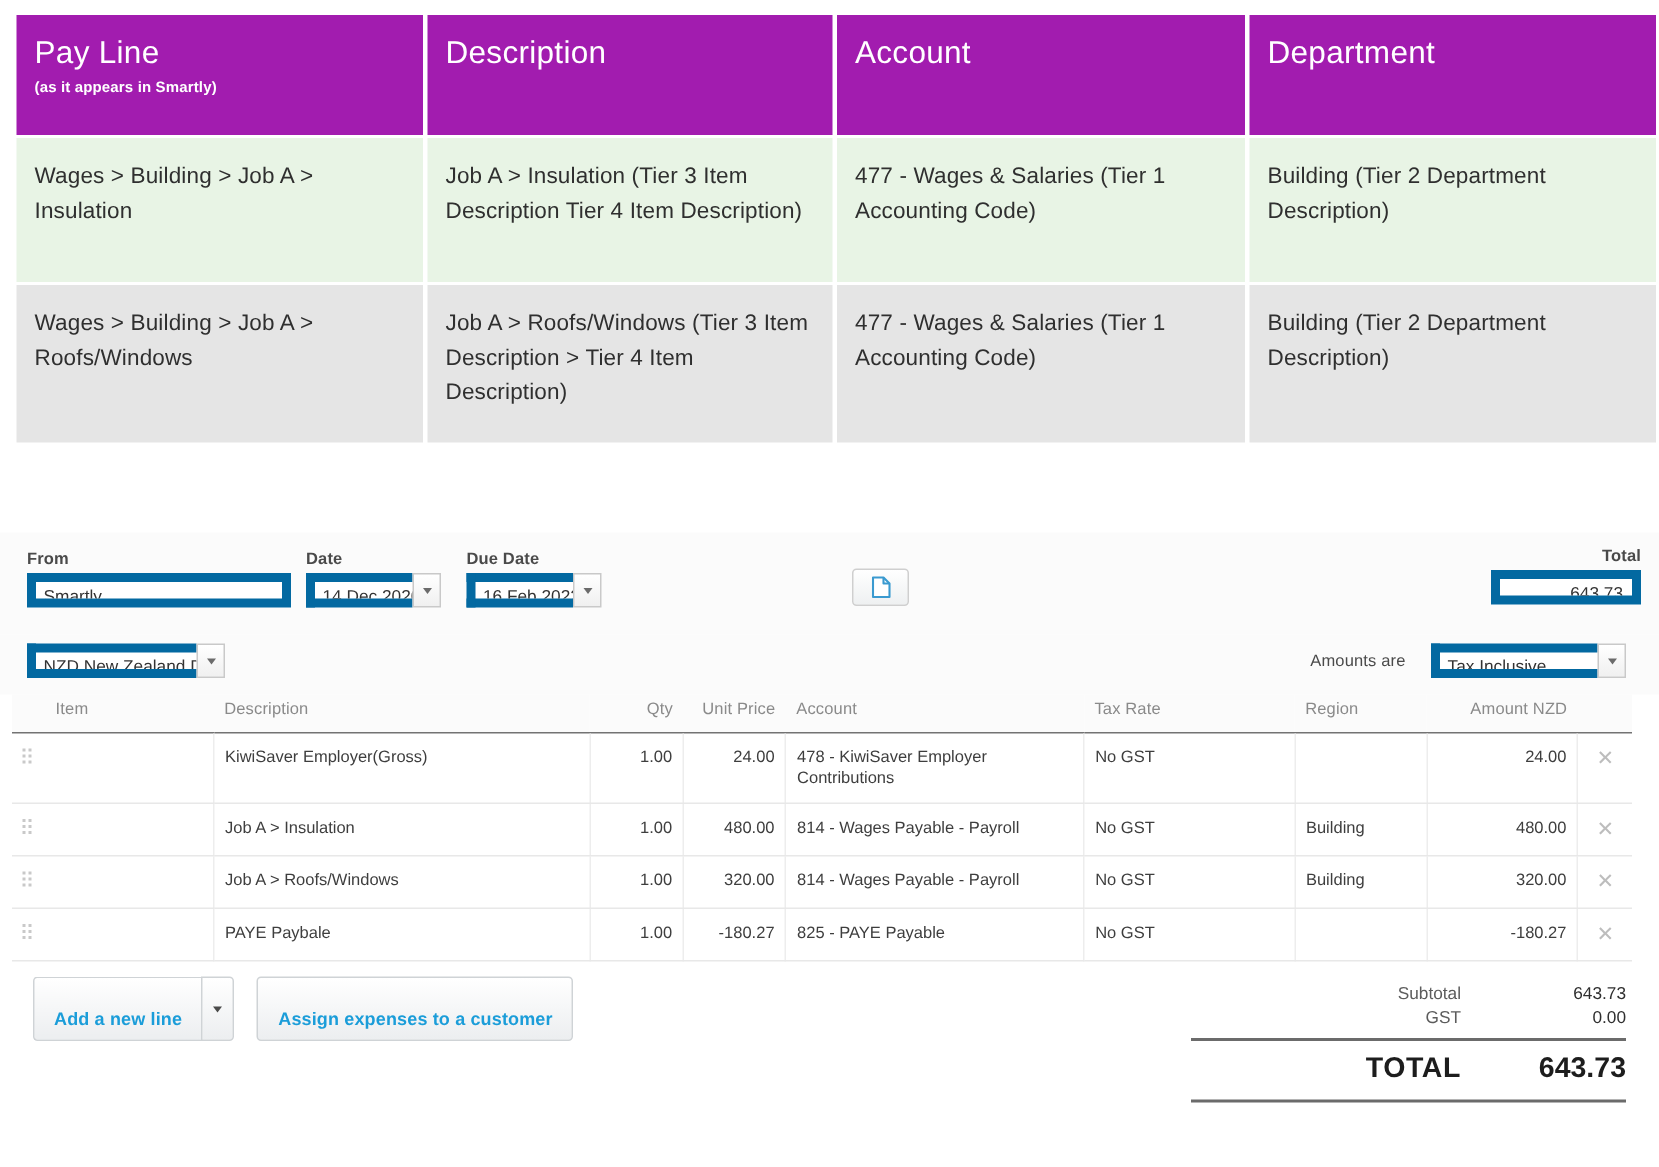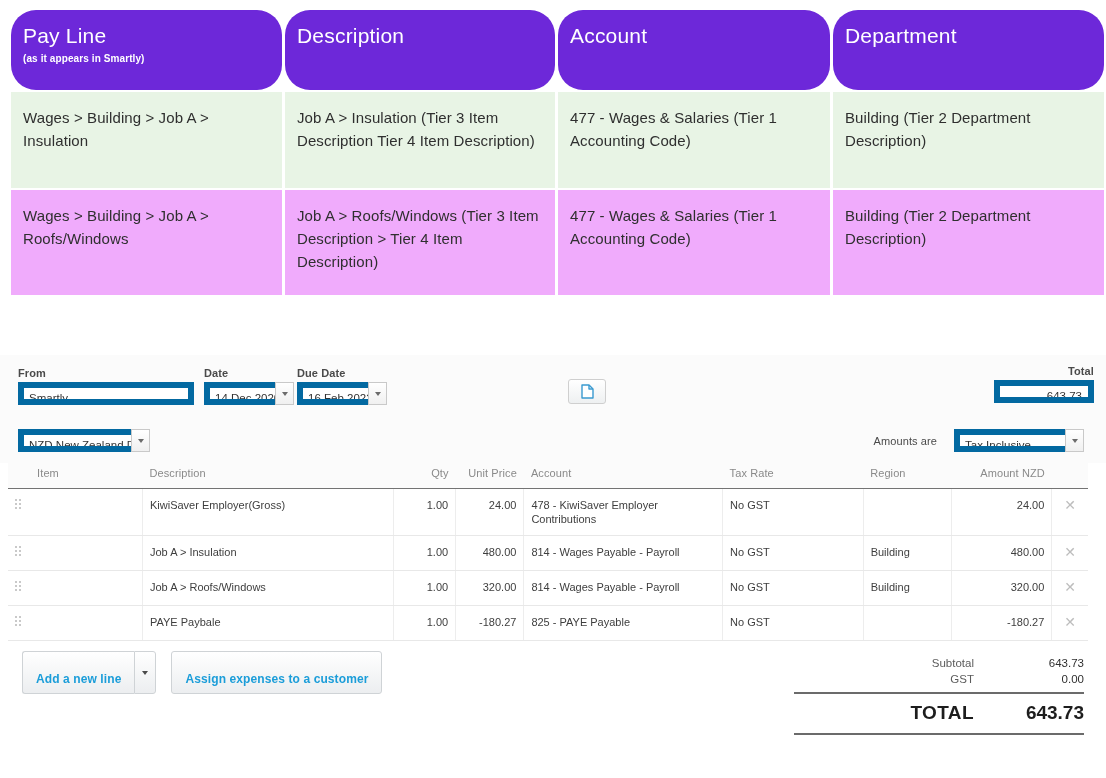--- a/index.html
+++ b/index.html
@@ -15,28 +15,27 @@
 
   
   .map-table {
     position: absolute; left: 8px; top: 8px;
     width: 1090px;
     border-collapse: separate;
     border-spacing: 3px 2px;
     table-layout: fixed;
   }
   .map-table th {
-    background: #6d28d9;
+    background: #a21caf;
     color: #ffffff;
     text-align: left;
     vertical-align: top;
     padding: 14px 12px 16px 12px;
     font-weight: 400;
     height: 80px;
-    border-radius: 25px;
   }
   .map-table th .th-title {
     font-size: 21px;
     line-height: 24px;
     letter-spacing: .2px;
     display: block;
   }
   .map-table th .th-sub {
     display: block;
     font-size: 10px;
@@ -47,21 +46,21 @@
   }
   .map-table td {
     vertical-align: top;
     padding: 14px 12px 20px 12px;
     font-size: 15px;
     line-height: 23px;
     color: #2f2f2f;
     letter-spacing: .1px;
   }
   .map-table tr.row-a td { background: #e8f4e5; height: 96px; }
-  .map-table tr.row-b td { background: #f0abfc; height: 105px; margin-top: 46px; }
+  .map-table tr.row-b td { background: #e5e5e5; height: 105px; margin-top: 46px; }
 
   
   .bill {
     position: absolute; left: 0px; top: 355px;
     width: 1106px; height: 423px;
     background: #ffffff;
     font-size: 11px;
     color: #3b3b3b;
   }
   .bill-top {
@@ -271,21 +270,21 @@
       </div>
 
       <div class="fld" style="left:204px;">
         <span class="fld-label">Date</span>
         <span class="combo">
           <span class="inp" style="width:71px">14 Dec 2020</span>
           <span class="caret"></span>
         </span>
       </div>
 
-      <div class="fld" style="left:297px;">
+      <div class="fld" style="left:311px;">
         <span class="fld-label">Due Date</span>
         <span class="combo">
           <span class="inp" style="width:71px">16 Feb 2022</span>
           <span class="caret"></span>
         </span>
       </div>
 
 
       <div class="attach-btn">
         <svg width="13" height="15" viewBox="0 0 13 15">

